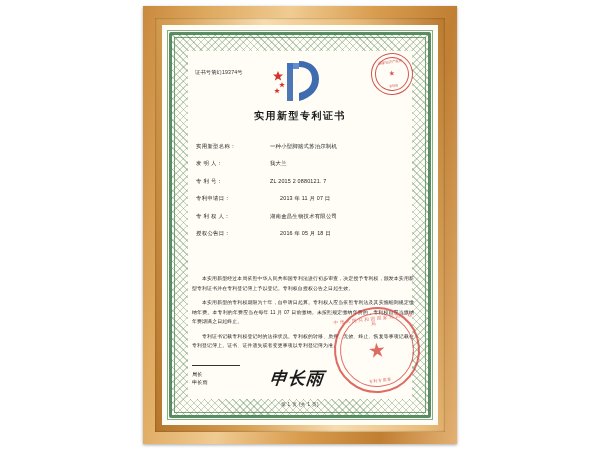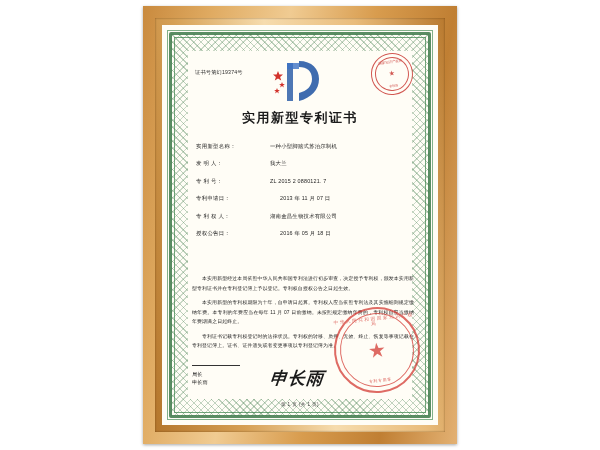--- a/index.html
+++ b/index.html
@@ -163,21 +163,21 @@
   }
 
   
   .main-title {
     position: absolute;
     left: 0;
     right: 0;
     top: 84px;
     text-align: center;
     font-family: "DejaVu Serif", serif;
-    font-size: 13px;
+    font-size: 10px;
     font-weight: bold;
     letter-spacing: 1.5px;
     color: #1b1b1b;
   }
 
   
   .fields {
     position: absolute;
     left: 34px;
     top: 118px;

